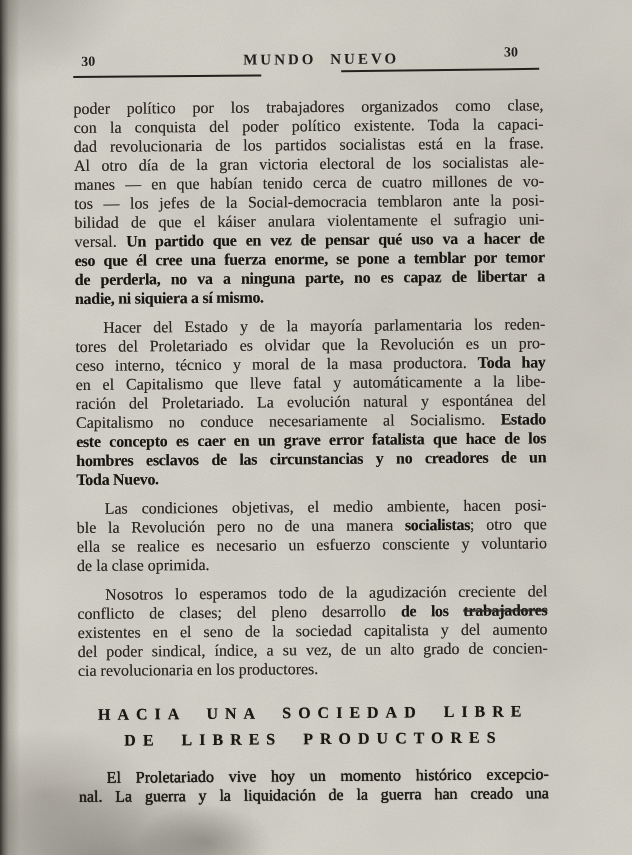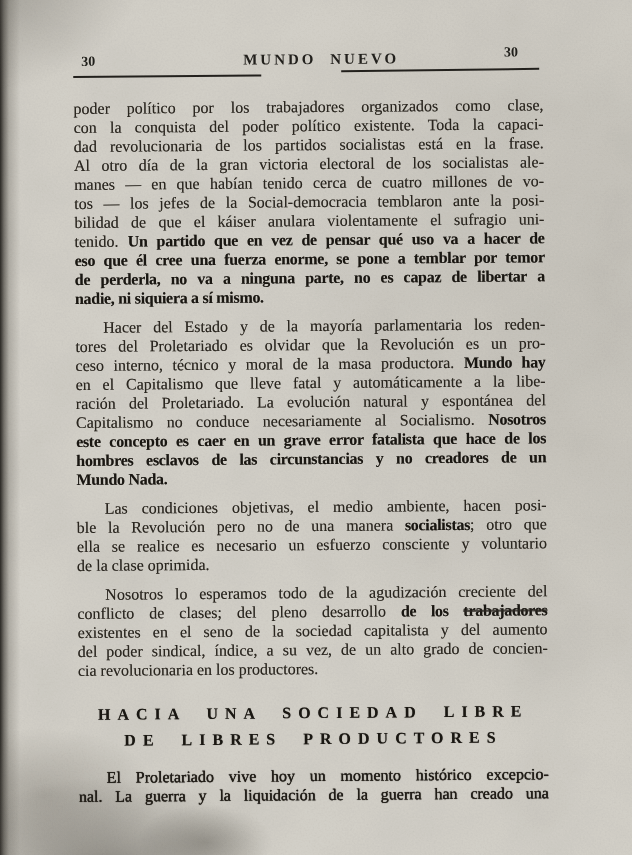--- a/index.html
+++ b/index.html
@@ -80,35 +80,35 @@
 
     <div class="body-col">
         <div class="paragraph">
           <div class="line"><span class="">poder político por los trabajadores organizados como clase,</span></div>
           <div class="line"><span class="">con la conquista del poder político existente. Toda la capaci-</span></div>
           <div class="line"><span class="">dad revolucionaria de los partidos socialistas está en la frase.</span></div>
           <div class="line"><span class="">Al otro día de la gran victoria electoral de los socialistas ale-</span></div>
           <div class="line"><span class="">manes — en que habían tenido cerca de cuatro millones de vo-</span></div>
           <div class="line"><span class="">tos — los jefes de la Social-democracia temblaron ante la posi-</span></div>
           <div class="line"><span class="">bilidad de que el káiser anulara violentamente el sufragio uni-</span></div>
-          <div class="line"><span class="">tenido. </span><span class="bold">Un partido que en vez de pensar qué uso va a hacer de</span></div>
+          <div class="line"><span class="">versal. </span><span class="bold">Un partido que en vez de pensar qué uso va a hacer de</span></div>
           <div class="line"><span class="bold">eso que él cree una fuerza enorme, se pone a temblar por temor</span></div>
           <div class="line"><span class="bold">de perderla, no va a ninguna parte, no es capaz de libertar a</span></div>
           <div class="line flush"><span class="bold">nadie, ni siquiera a sí mismo.</span></div>
         </div>
         <div class="paragraph">
           <div class="line indent"><span class="">Hacer del Estado y de la mayoría parlamentaria los reden-</span></div>
           <div class="line"><span class="">tores del Proletariado es olvidar que la Revolución es un pro-</span></div>
-          <div class="line"><span class="">ceso interno, técnico y moral de la masa productora. </span><span class="bold">Mundo hay</span></div>
+          <div class="line"><span class="">ceso interno, técnico y moral de la masa productora. </span><span class="bold">Toda hay</span></div>
           <div class="line"><span class="">en el Capitalismo que lleve fatal y automáticamente a la libe-</span></div>
           <div class="line"><span class="">ración del Proletariado. La evolución natural y espontánea del</span></div>
-          <div class="line"><span class="">Capitalismo no conduce necesariamente al Socialismo. </span><span class="bold">Nosotros</span></div>
+          <div class="line"><span class="">Capitalismo no conduce necesariamente al Socialismo. </span><span class="bold">Estado</span></div>
           <div class="line"><span class="bold">este concepto es caer en un grave error fatalista que hace de los</span></div>
           <div class="line"><span class="bold">hombres esclavos de las circunstancias y no creadores de un</span></div>
-          <div class="line flush"><span class="bold">Mundo Nada.</span></div>
+          <div class="line flush"><span class="bold">Toda Nuevo.</span></div>
         </div>
         <div class="paragraph">
           <div class="line indent"><span class="">Las condiciones objetivas, el medio ambiente, hacen posi-</span></div>
           <div class="line"><span class="">ble la Revolución pero no de una manera </span><span class="bold">socialistas</span><span class="">; otro que</span></div>
           <div class="line"><span class="">ella se realice es necesario un esfuerzo consciente y voluntario</span></div>
           <div class="line flush"><span class="">de la clase oprimida.</span></div>
         </div>
         <div class="paragraph">
           <div class="line indent"><span class="">Nosotros lo esperamos todo de la agudización creciente del</span></div>
           <div class="line"><span class="">conflicto de clases; del pleno desarrollo </span><span class="bold">de los </span><span class="bold smear">trabajadores</span></div>

